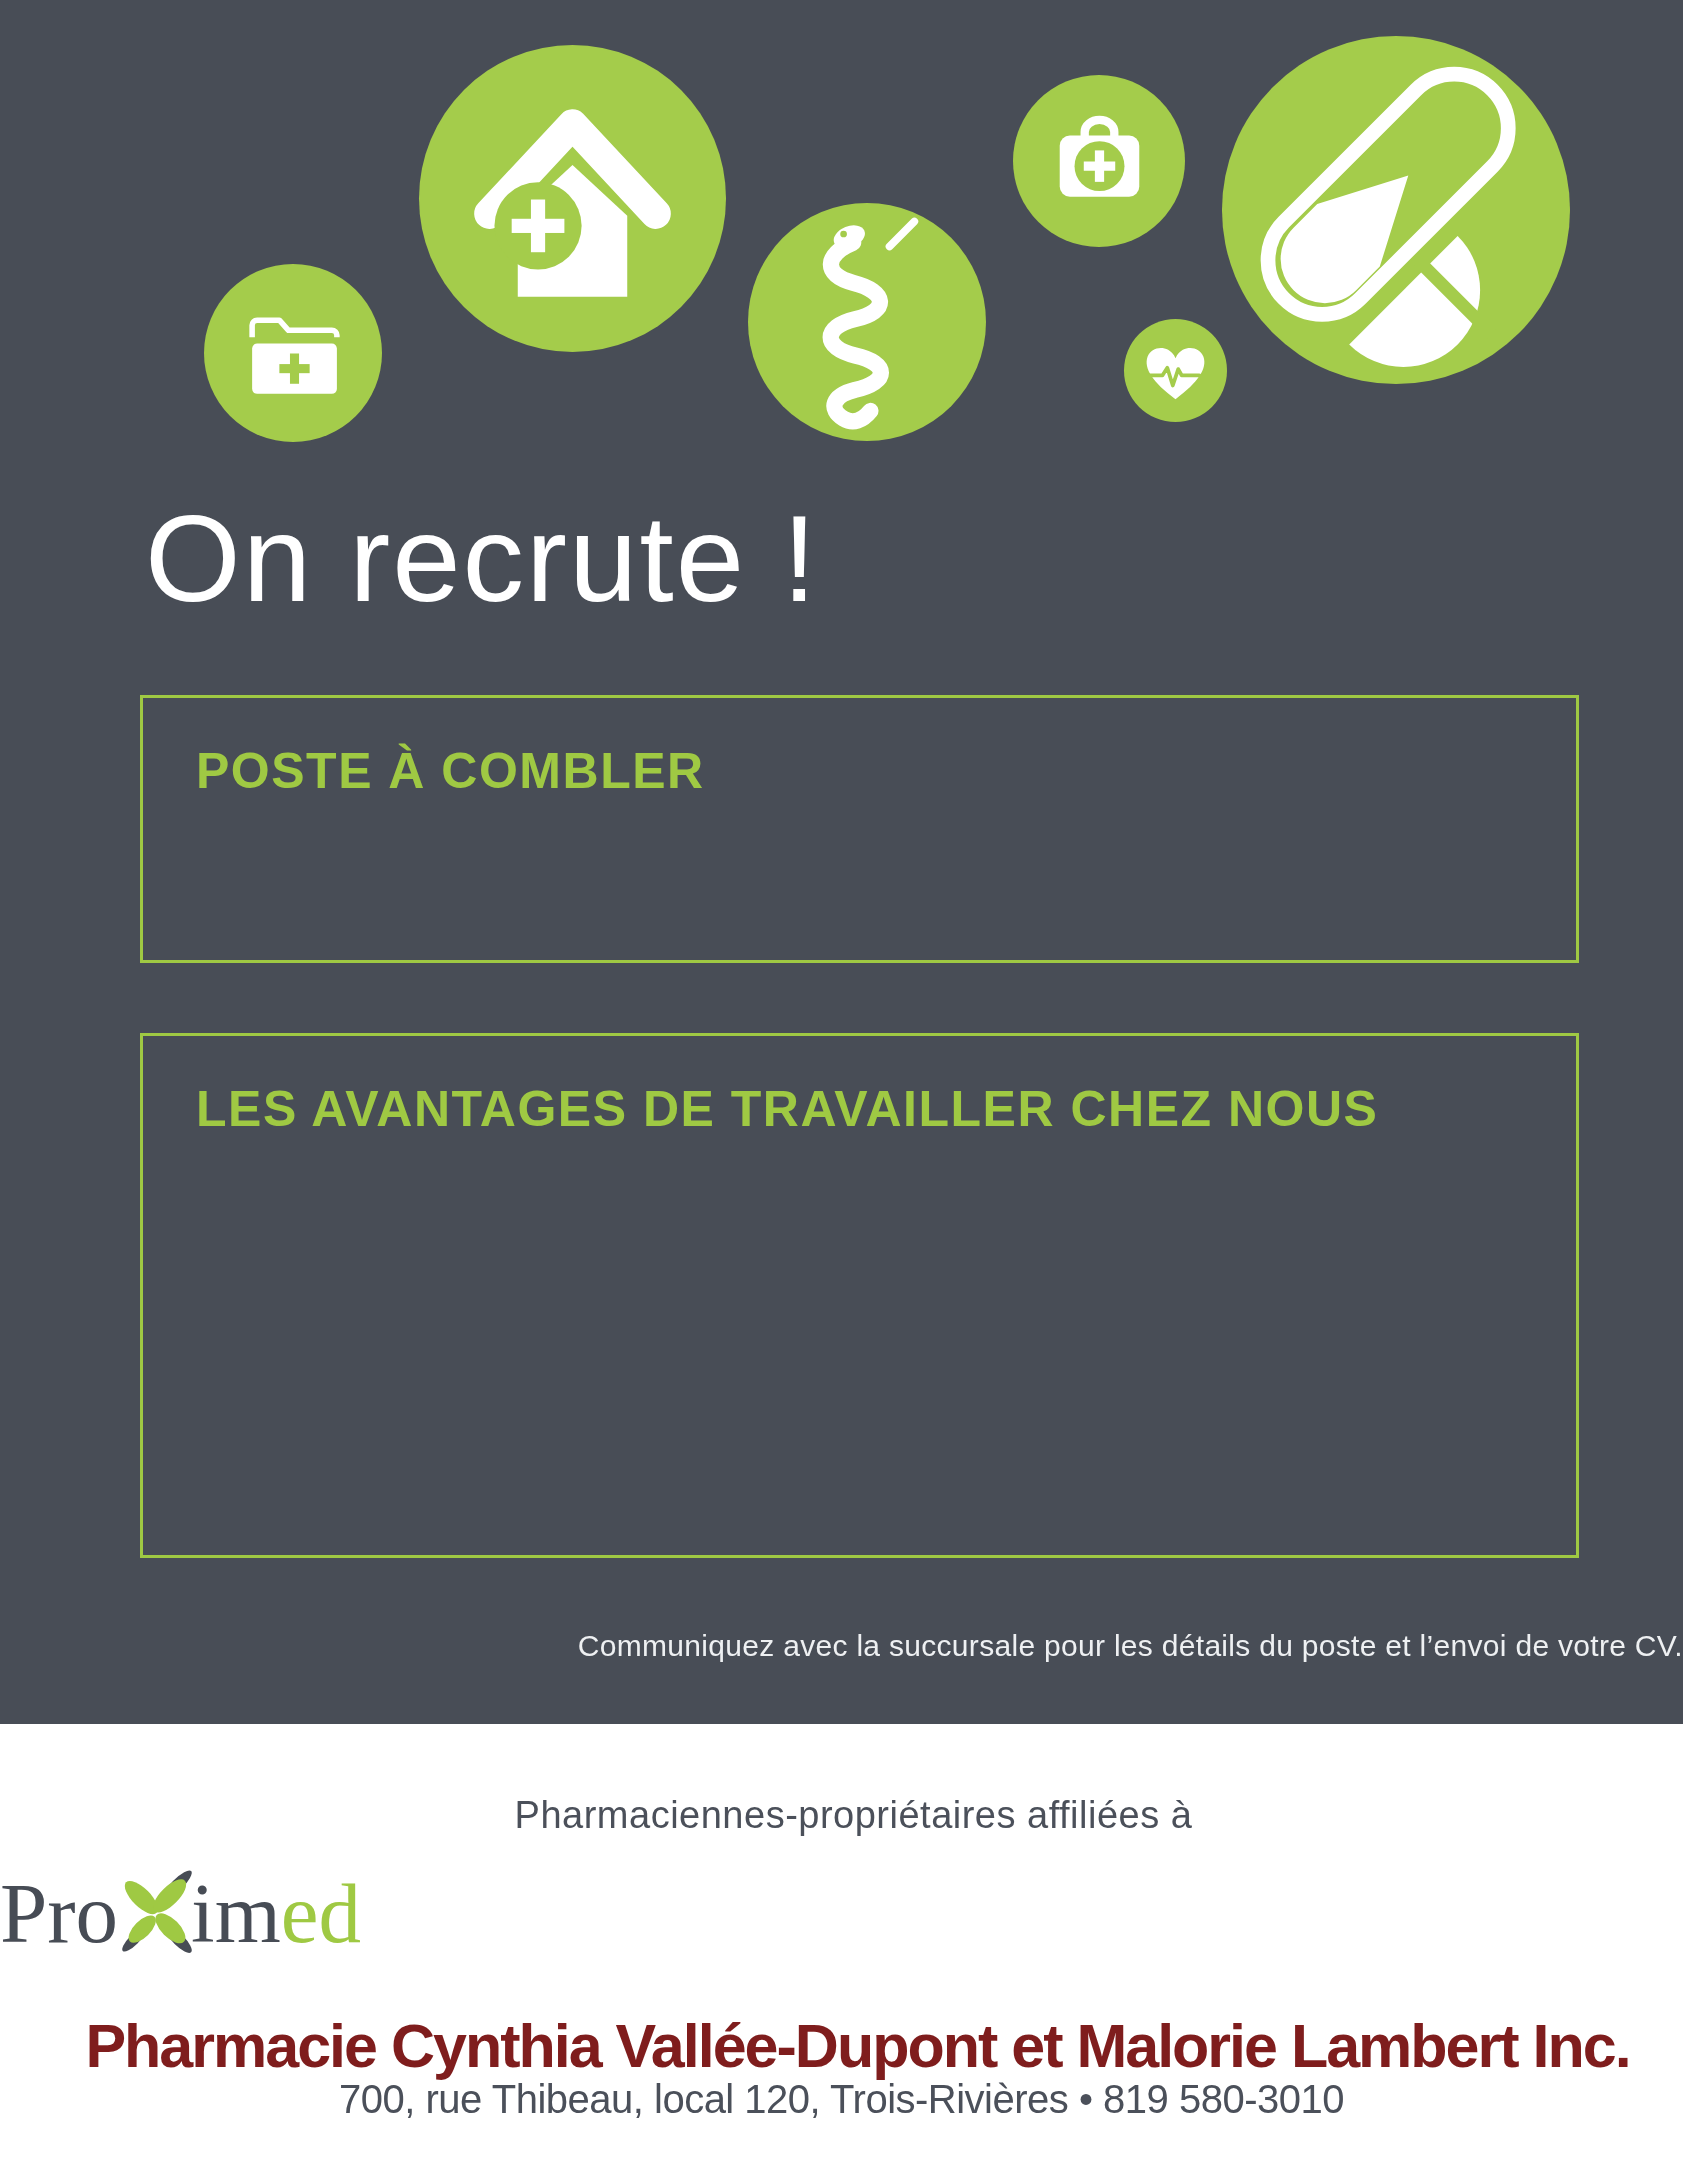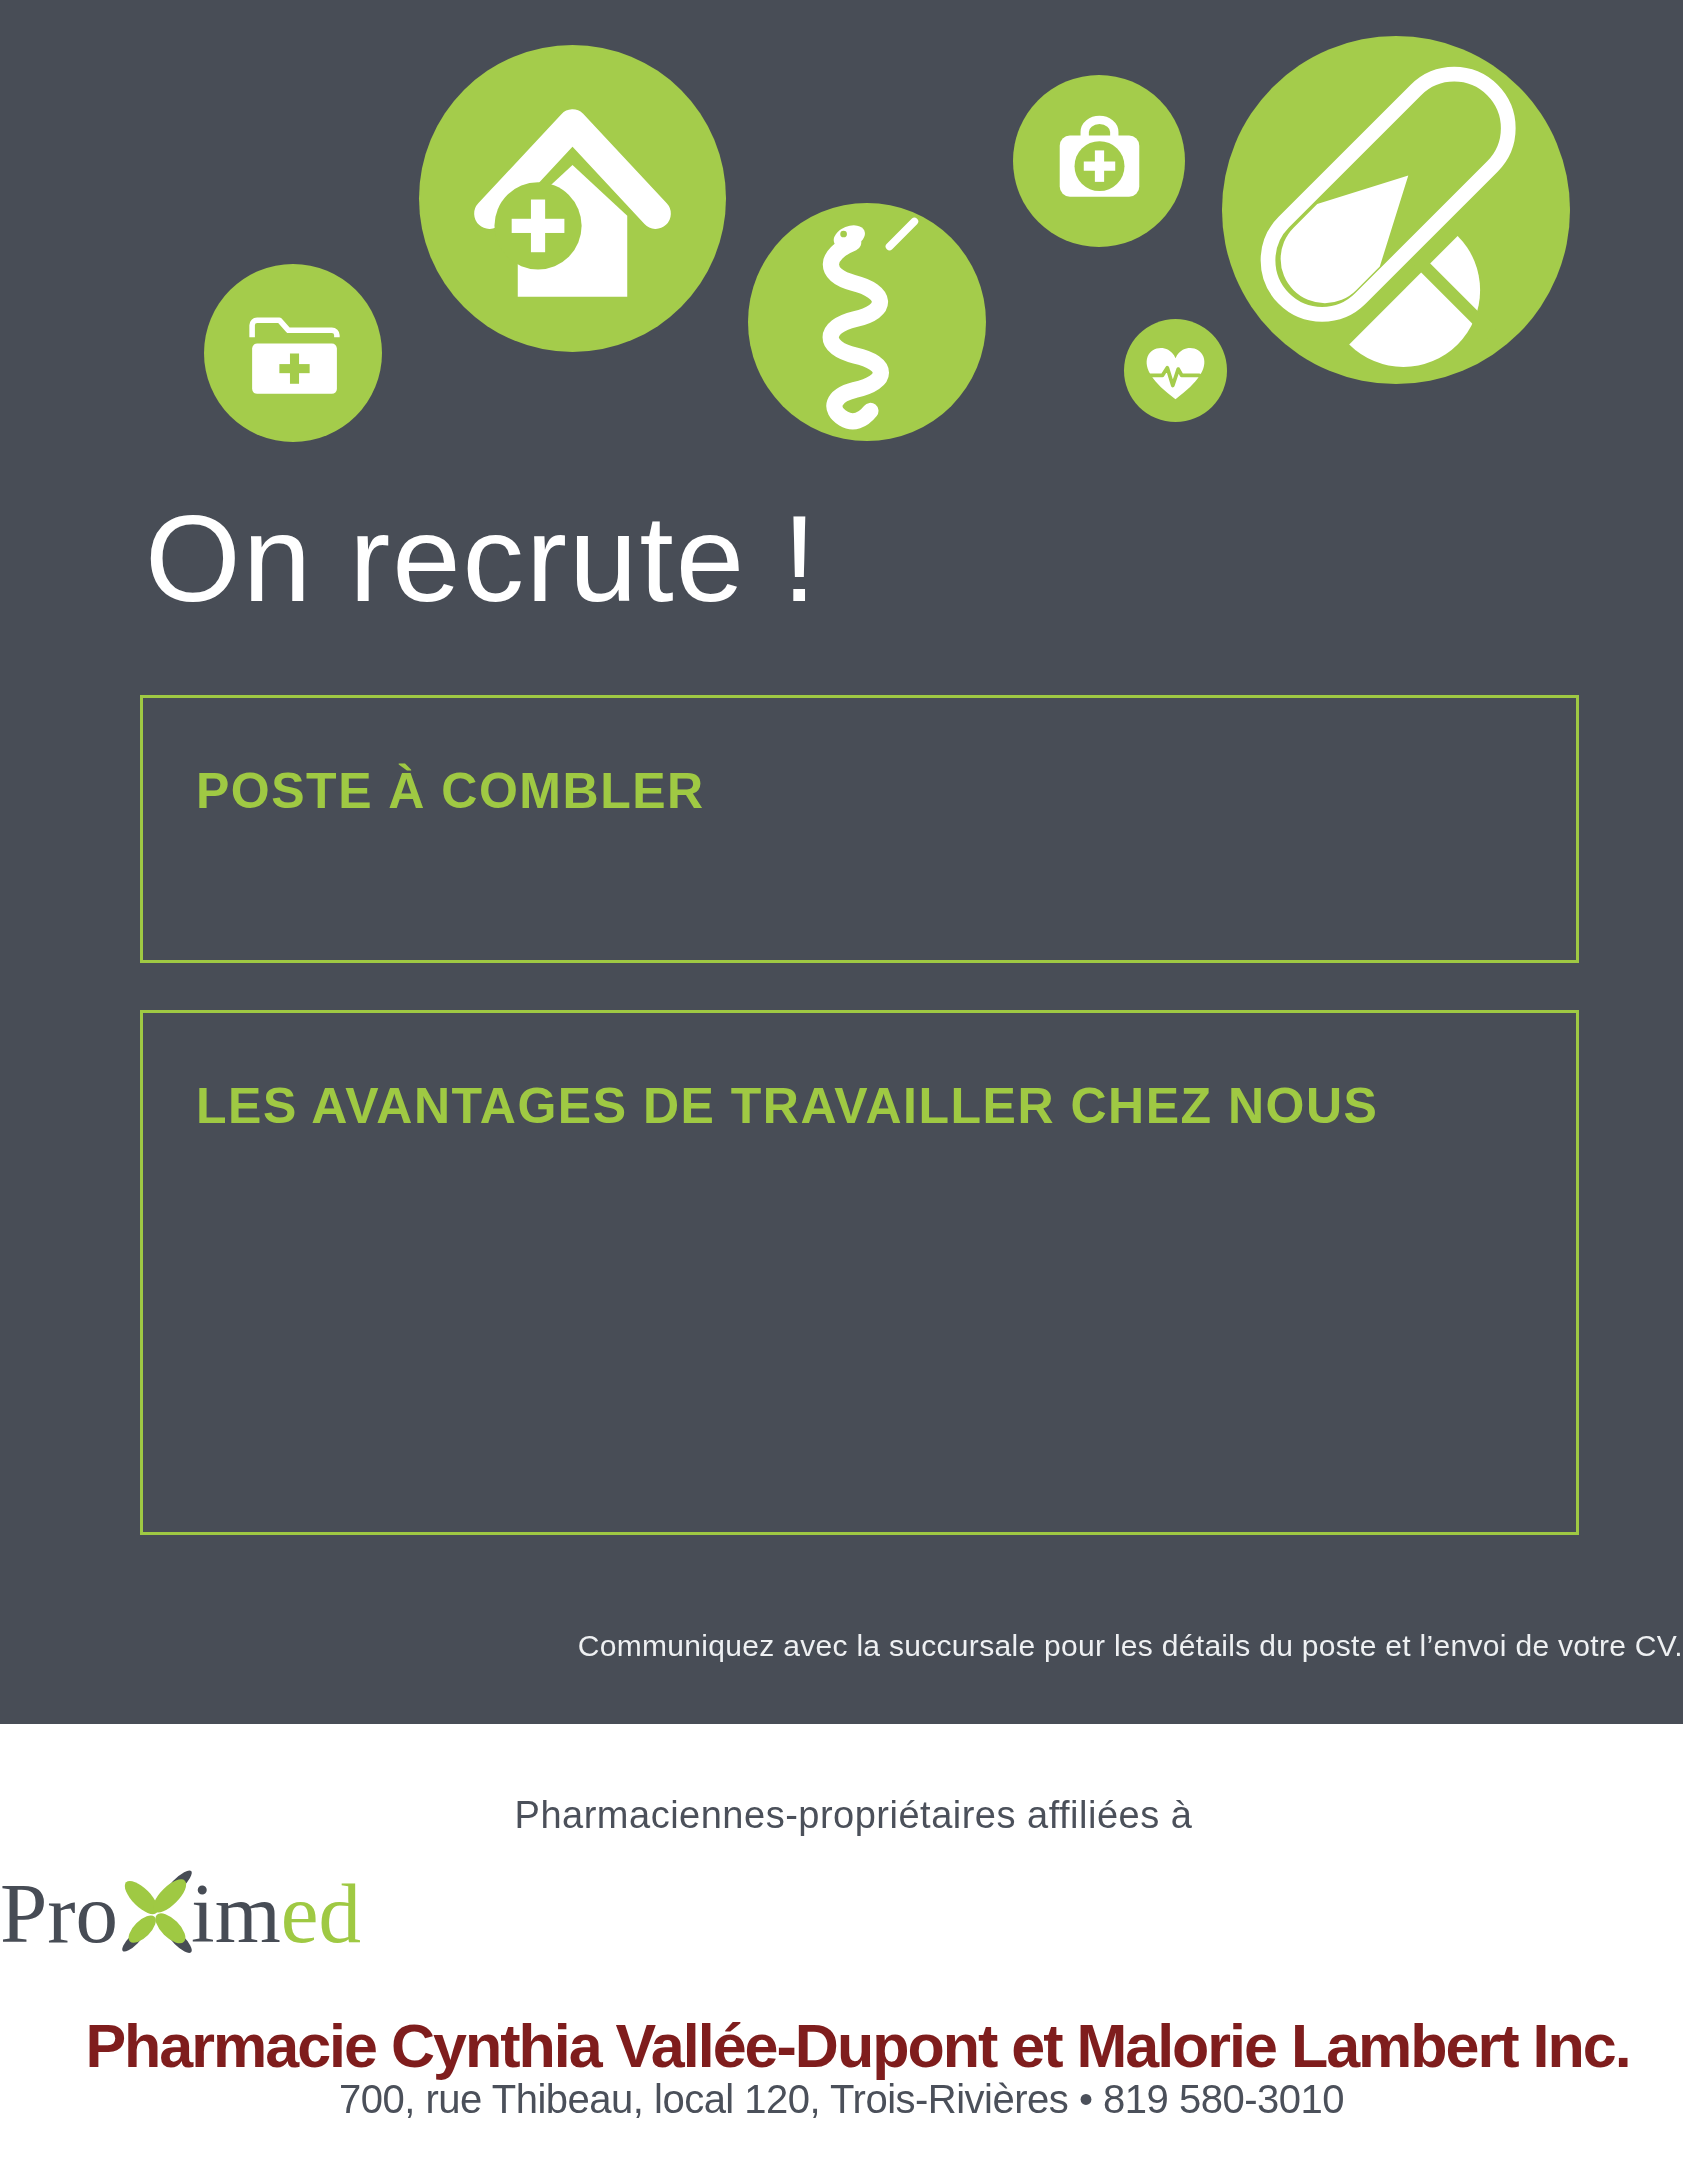--- a/index.html
+++ b/index.html
@@ -38,23 +38,23 @@
     margin: 0;
     font-size: 123px; font-weight: 300; letter-spacing: 2px;
     color: #ffffff; line-height: 1.1;
   }
 
   .outline-box {
     position: absolute; left: 140px; width: 1439px;
     border: 3px solid #9fc943; box-sizing: border-box;
   }
   .box-poste     { top: 695px;  height: 268px; }
-  .box-avantages { top: 1010px; height: 525px; }
+  .box-avantages { top: 1033px; height: 525px; }
   .outline-box h2 {
-    margin: 0; padding: 64px 0 0 53px;
+    margin: 0; padding: 44px 0 0 53px;
     font-size: 50px; font-weight: 700; letter-spacing: 1.5px;
     color: #9fc943;
   }
 
   .contact-note {
     position: absolute; top: 1629px; left: 0;
     width: 1683px; text-align: right;
     margin: 0;
     font-size: 30px; font-weight: 400; letter-spacing: 0.3px;
     color: #eef0f2;

